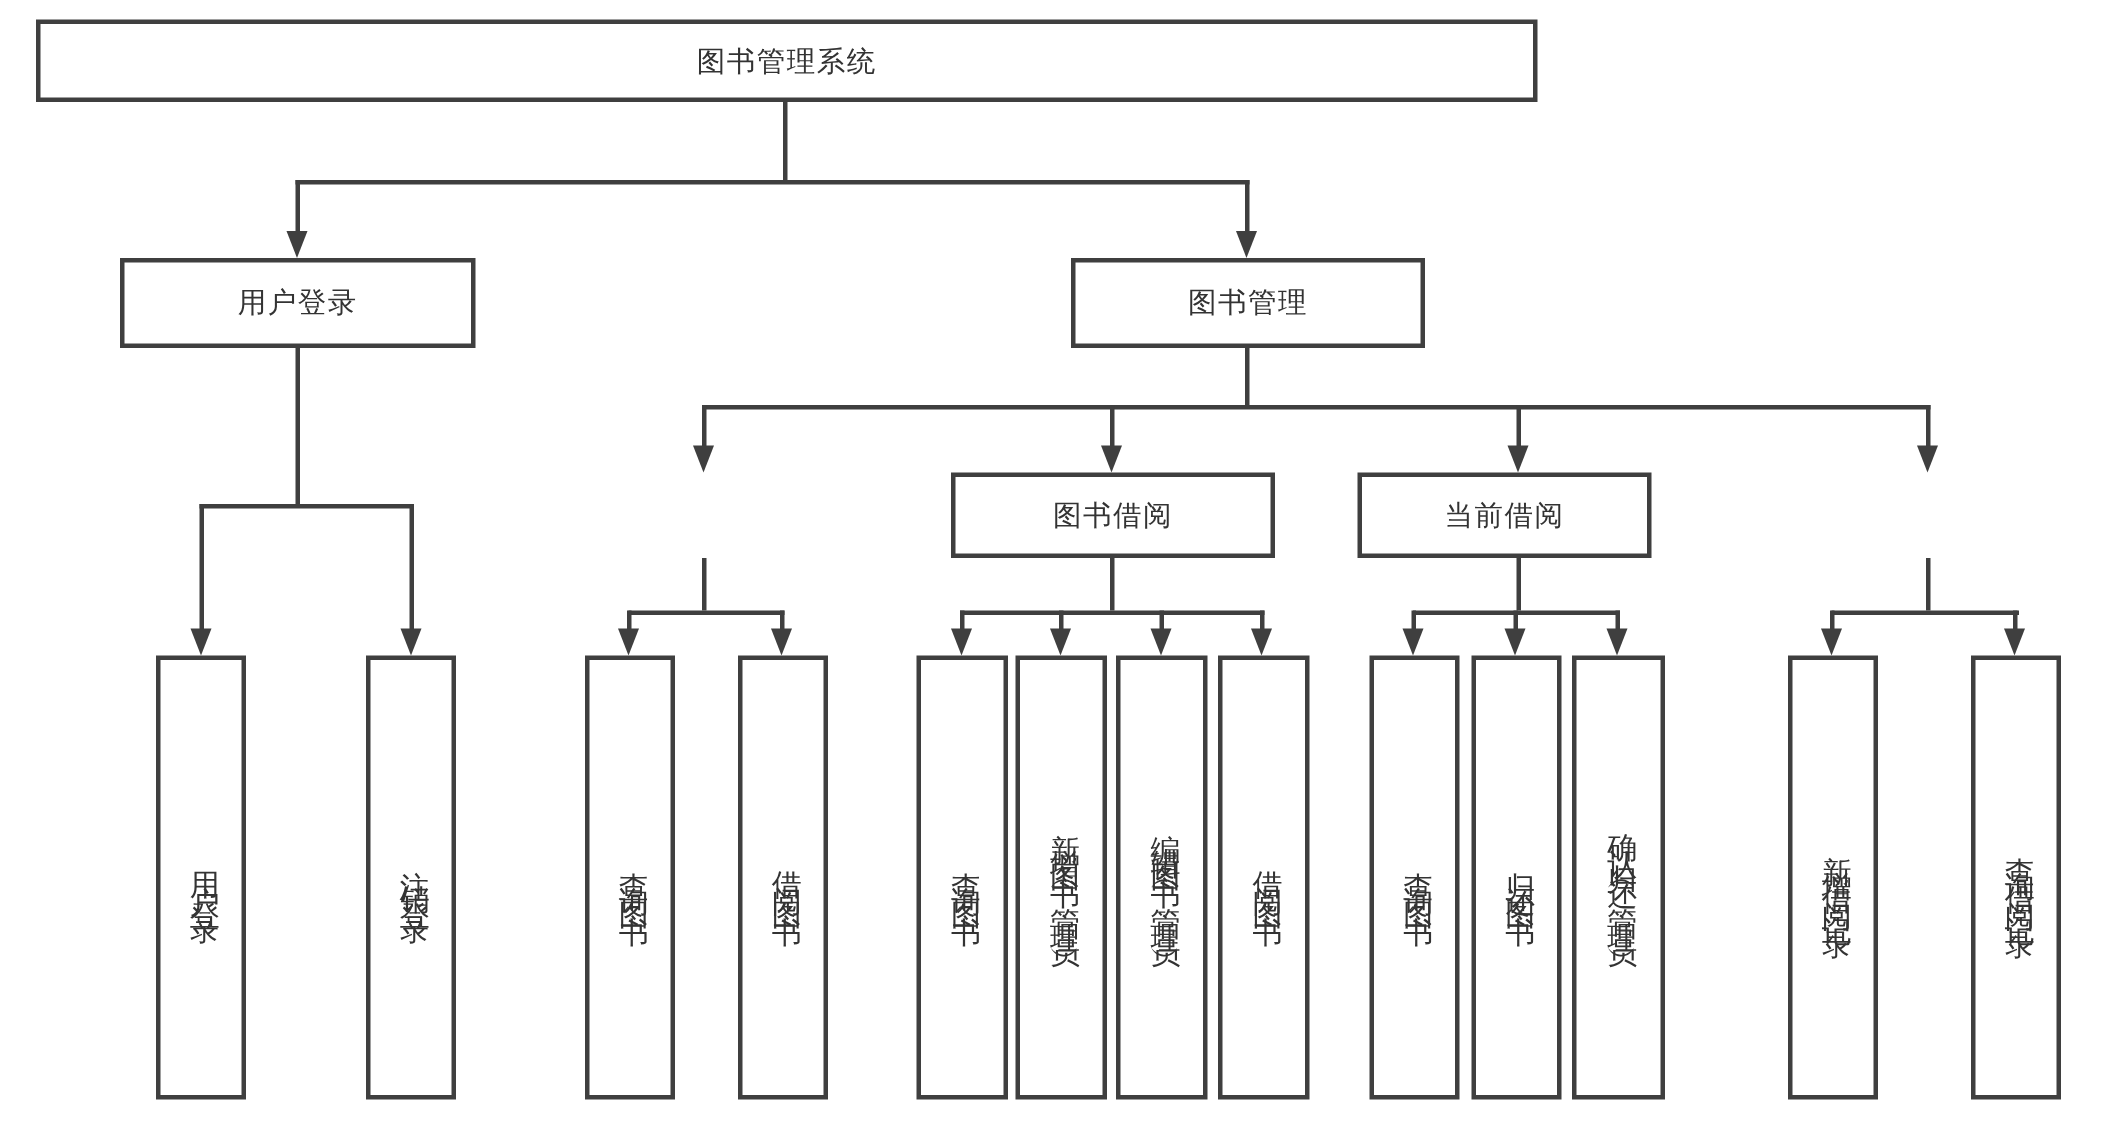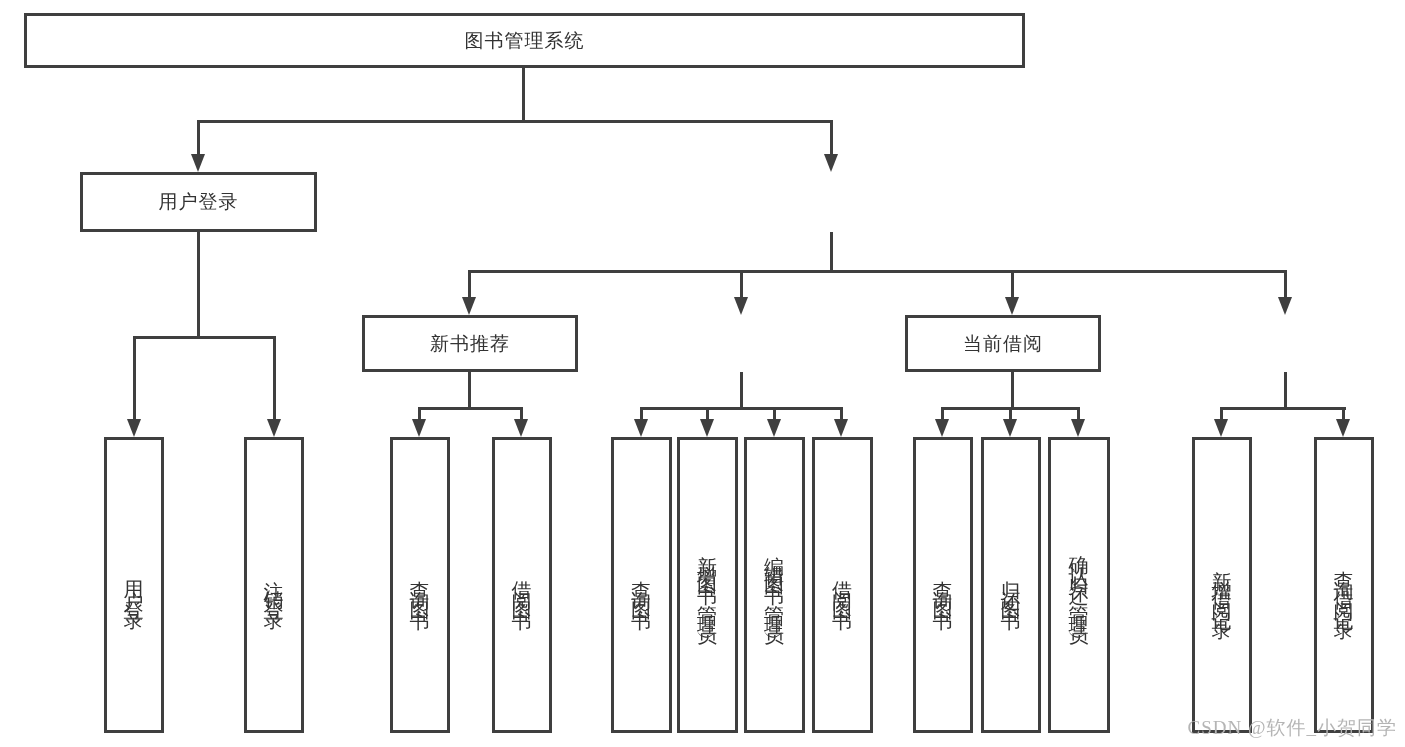--- a/index.html
+++ b/index.html
@@ -5,21 +5,21 @@
   :root{
     --line:#3f3f3f;
     --box-border:#3f3f3f;
     --text:#333333;
     --watermark:#b5b5b5;
     --bg:#ffffff;
   }
   html,body{margin:0;padding:0;background:#fff;}
   .stage{
     position:relative;width:1405px;height:747px;background:var(--bg);
-    font-family:Liberation Serif, serif;overflow:hidden;
+    font-family:Liberation Mono, monospace;overflow:hidden;
   }
   .box{
     position:absolute;box-sizing:border-box;border:3px solid var(--box-border);
     background:#fff;display:flex;align-items:center;justify-content:center;
     color:var(--text);
   }
   .hbox{font-size:19px;letter-spacing:1px;}
   .leaf{top:437px;height:296px;}
   .vtext{
     writing-mode:vertical-rl;text-orientation:mixed;
@@ -41,23 +41,26 @@
 
 <div class="stage">
 
   <div class="box hbox" style="left:24px;top:13px;width:1001px;height:55px">
     <span>图书管理系统</span>
   </div>
 
   <div class="box hbox" style="left:80px;top:172px;width:237px;height:60px">
     <span>用户登录</span>
   </div>
+  <div class="box hbox" style="left:714px;top:172px;width:236px;height:60px">
+    <span>图书管理</span>
+  </div>
 
-  <div class="box hbox" style="left:362px;top:315px;width:216px;height:57px">
-    <span>新书推荐</span>
+  <div class="box hbox" style="left:634px;top:315px;width:216px;height:57px">
+    <span>图书借阅</span>
   </div>
   <div class="box hbox" style="left:905px;top:315px;width:196px;height:57px">
     <span>当前借阅</span>
   </div>
 
   <div class="box leaf" style="left:104px;width:60px">
     <span class="vtext">用户登录</span>
   </div>
   <div class="box leaf" style="left:244px;width:60px">
     <span class="vtext">注销登录</span>
@@ -152,14 +155,13 @@
   <div class="ln" style="left:1077px;top:407px;width:3px;height:14px"></div>
   <div class="arw" style="left:1071px;top:419px"></div>
 
   <div class="ln" style="left:1284px;top:372px;width:3px;height:35px"></div>
   <div class="ln" style="left:1221px;top:407px;width:125px;height:3px"></div>
   <div class="ln" style="left:1220px;top:407px;width:3px;height:14px"></div>
   <div class="arw" style="left:1214px;top:419px"></div>
   <div class="ln" style="left:1342px;top:407px;width:3px;height:14px"></div>
   <div class="arw" style="left:1336px;top:419px"></div>
 
-  <div class="watermark">CSDN @软件_小贺同学</div>
 </div>
 
 </body></html>

